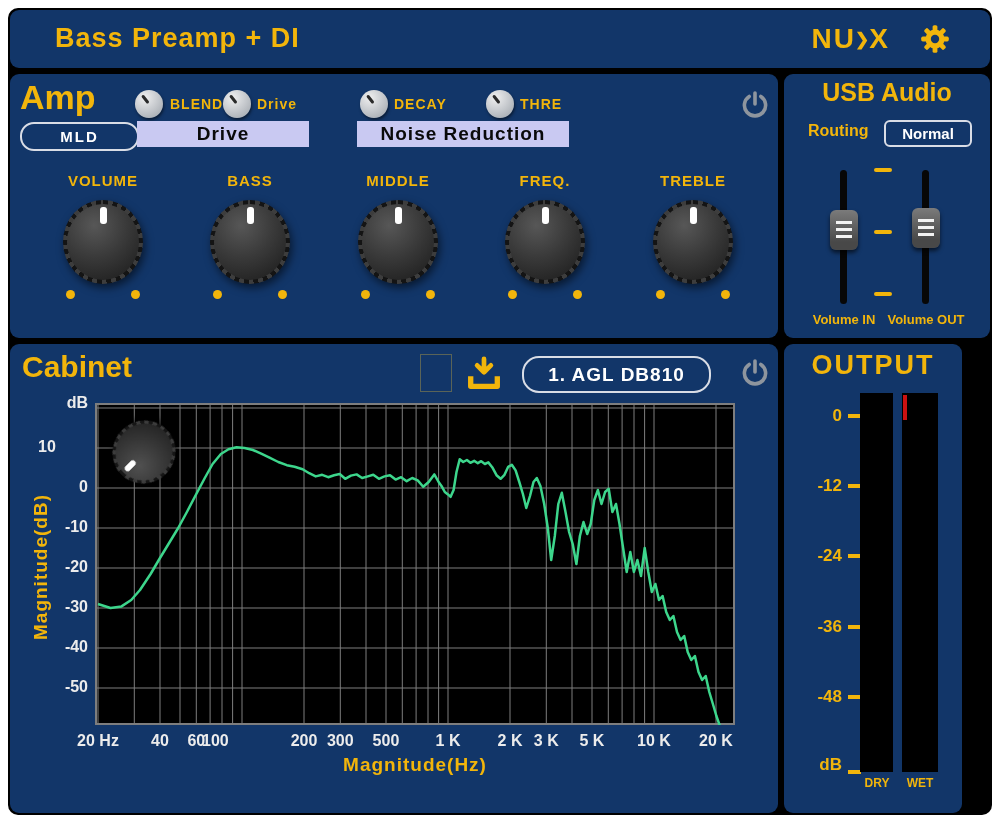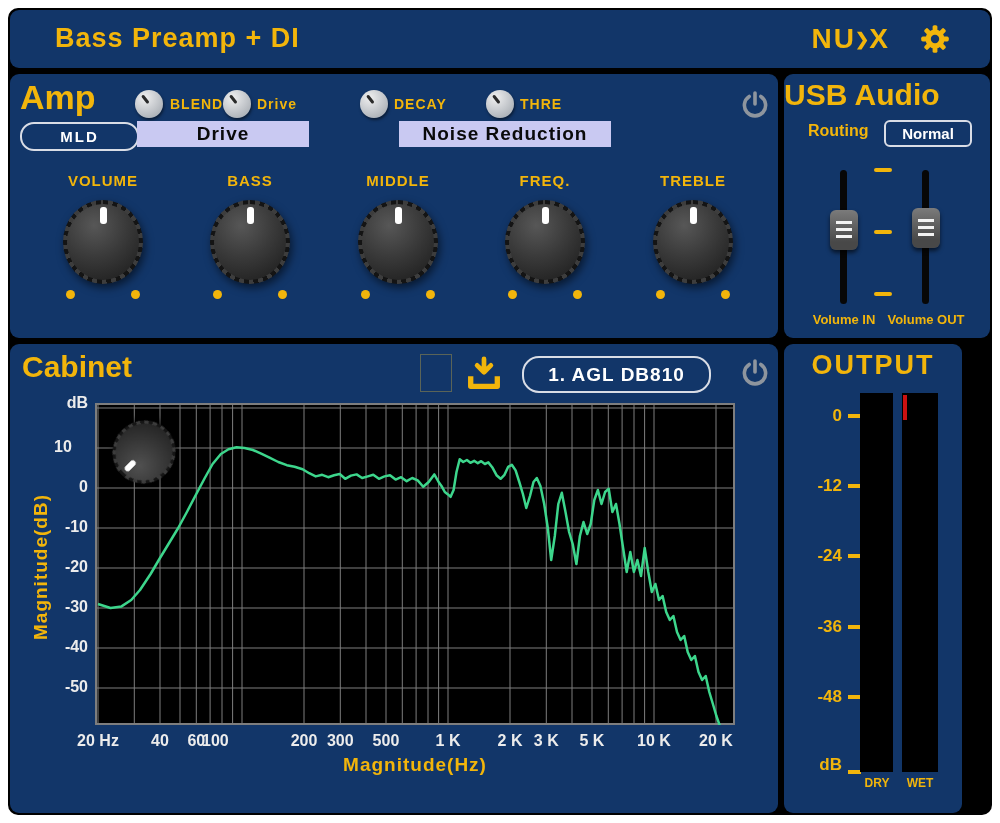--- a/index.html
+++ b/index.html
@@ -117,21 +117,21 @@
     <div class="abs mini-knob" style="left:125px;top:16px;"></div>
     <div class="abs mini-label" style="left:160px;top:22px;">BLEND</div>
     <div class="abs mini-knob" style="left:213px;top:16px;"></div>
     <div class="abs mini-label" style="left:247px;top:22px;">Drive</div>
     <div class="abs group-bar" style="left:127px;top:47px;width:172px;height:26px;">Drive</div>
 
     <div class="abs mini-knob" style="left:350px;top:16px;"></div>
     <div class="abs mini-label" style="left:384px;top:22px;">DECAY</div>
     <div class="abs mini-knob" style="left:476px;top:16px;"></div>
     <div class="abs mini-label" style="left:510px;top:22px;">THRE</div>
-    <div class="abs group-bar" style="left:347px;top:47px;width:212px;height:26px;margin-left:42px;">Noise Reduction</div>
+    <div class="abs group-bar" style="left:347px;top:47px;width:212px;height:26px;">Noise Reduction</div>
 
     <div class="abs power" style="left:728px;top:14px;">
       <svg width="34" height="34" viewBox="0 0 34 34" fill="none">
         <path d="M17 5v11" stroke="#8E959E" stroke-width="3.6" stroke-linecap="round"></path>
         <path d="M11.2 8.4a10.6 10.6 0 1 0 11.6 0" stroke="#8E959E" stroke-width="3.6" stroke-linecap="round"></path>
       </svg>
     </div>
 
     <div class="knob-unit" style="left:33px;">
       <div class="knob-label">VOLUME</div>
@@ -154,21 +154,21 @@
       <div class="knob-dots"></div>
     </div>
     <div class="knob-unit" style="left:475px;">
       <div class="knob-label">FREQ.</div>
       <div class="big-knob"></div>
       <div class="knob-dots"></div>
     </div>
   </div>
 
   <div class="panel" id="usb">
-    <div class="abs sec-title" style="left:0;top:4px;width:100%;font-size:30px;">USB Audio</div>
+    <div class="abs sec-title" style="left:0;top:4px;width:100%;text-align:center;font-size:25px;">USB Audio</div>
     <div class="abs sec-title" style="left:24px;top:48px;font-size:16px;">Routing</div>
     <div class="abs pill" style="left:100px;top:46px;width:84px;height:23px;font-size:15px;border-radius:6px;">Normal</div>
 
     <div class="tick-dash" style="left:90px;top:94px;"></div>
     <div class="tick-dash" style="left:90px;top:156px;"></div>
     <div class="tick-dash" style="left:90px;top:218px;"></div>
 
     <div class="slider-track" style="left:56px;top:96px;height:134px;">
       <div class="slider-handle" style="top:40px;"></div>
     </div>
@@ -239,21 +239,21 @@
             <line x1="0" y1="285.0" x2="640" y2="285.0"></line>
             <rect x="1" y="1" width="638" height="320" fill="none" stroke-width="2"></rect>
           </g>
           <polyline fill="none" stroke="#3DD68C" stroke-width="2.5" stroke-linejoin="round" points="3.0,201.0 15.5,205.0 26.5,203.4 36.2,197.0 45.0,187.0 55.6,171.0 65.0,155.0 73.5,141.0 83.2,125.0 91.9,109.0 101.3,91.0 109.8,75.0 117.6,61.0 125.9,51.0 133.5,46.2 141.5,44.2 149.6,45.0 157.9,47.0 166.2,50.6 174.5,54.6 183.3,59.0 191.8,62.2 199.6,63.8 207.6,66.2 214.2,70.2 220.7,73.4 227.2,71.8 233.2,74.2 239.1,72.2 244.7,71.0 250.2,75.8 255.9,72.6 261.6,71.4 267.1,75.0 272.8,73.4 278.3,71.8 283.9,75.8 289.5,73.4 295.0,72.2 300.6,76.6 306.1,74.2 311.7,78.2 317.2,75.0 322.7,77.4 328.2,83.8 333.7,79.0 339.3,71.4 343.6,79.0 347.0,83.8 349.8,89.0 353.0,91.4 355.6,93.8 358.6,87.0 361.5,69.0 364.7,56.2 368.2,59.0 371.9,57.0 375.4,59.8 379.2,57.8 382.8,60.2 386.2,58.2 389.9,61.0 393.3,59.4 397.2,64.2 401.5,72.2 405.6,75.8 409.5,71.8 413.2,63.8 416.8,61.8 420.6,67.4 424.3,79.0 427.9,91.0 431.3,105.0 435.0,93.0 438.5,79.0 441.8,75.0 445.4,83.0 449.2,101.0 452.8,125.0 456.2,157.0 459.8,133.0 463.3,101.0 466.8,89.8 470.5,109.0 474.1,129.0 477.7,141.0 481.4,161.0 484.9,133.0 488.5,119.0 492.2,131.0 495.7,121.0 499.3,97.0 502.9,87.0 506.5,101.0 510.1,89.0 513.7,85.8 517.4,109.0 521.0,101.0 524.5,121.0 528.1,145.0 531.7,169.0 535.3,149.0 538.9,169.0 542.4,157.0 546.0,173.0 549.7,145.0 553.3,169.0 556.8,189.0 560.4,181.0 564.0,197.0 567.6,193.0 571.2,209.0 574.8,217.0 578.4,213.0 582.0,229.0 585.6,237.0 589.2,233.0 592.7,249.0 596.3,257.0 599.9,253.0 603.5,269.0 607.1,277.0 610.7,273.0 614.3,289.0 617.9,301.0 621.4,313.0 624.9,323.0"></polyline>
         </svg>
     </div>
     <div class="chart-knob"></div>
 
     <div id="yticks">
         <div class="tick-label" style="left: 28px; top: 50px; width: 50px; text-align: right;">dB</div>
-        <div class="tick-label" style="left: 28px; top: 94px; width: 50px; text-align: center;">10</div>
+        <div class="tick-label" style="left: 28px; top: 94px; width: 50px; text-align: left;">10</div>
         <div class="tick-label" style="left: 28px; top: 134px; width: 50px; text-align: right;">0</div>
         <div class="tick-label" style="left: 28px; top: 174px; width: 50px; text-align: right;">-10</div>
         <div class="tick-label" style="left: 28px; top: 214px; width: 50px; text-align: right;">-20</div>
         <div class="tick-label" style="left: 28px; top: 254px; width: 50px; text-align: right;">-30</div>
         <div class="tick-label" style="left: 28px; top: 294px; width: 50px; text-align: right;">-40</div>
         <div class="tick-label" style="left: 28px; top: 334px; width: 50px; text-align: right;">-50</div>
       </div>
     <div id="xticks">
         <div class="tick-label" style="left: 48px; top: 388px; width: 80px; text-align: center;">20 Hz</div>
         <div class="tick-label" style="left: 110.012px; top: 388px; width: 80px; text-align: center;">40</div>

